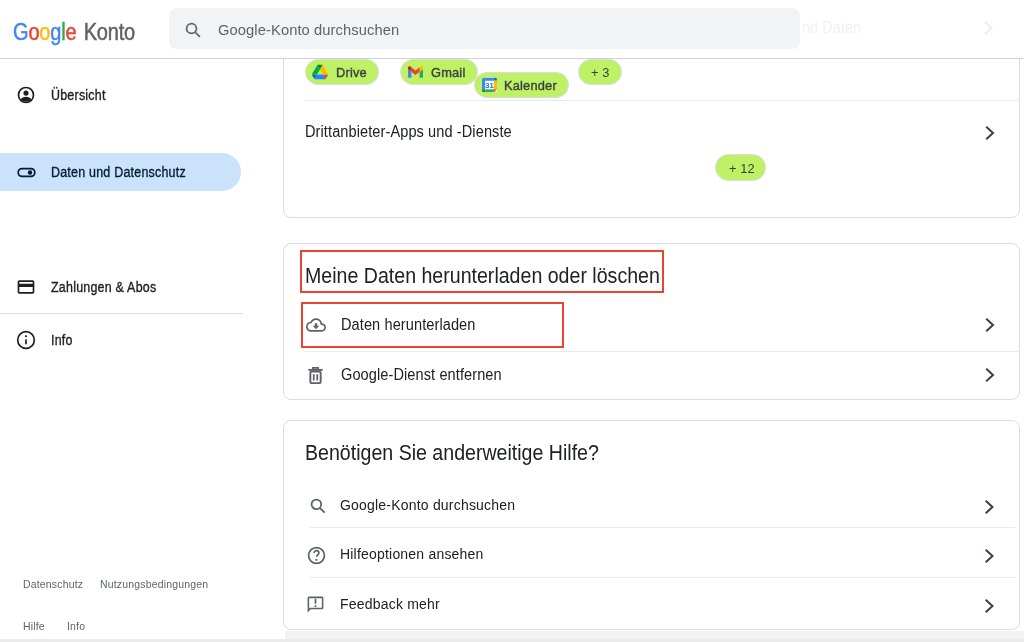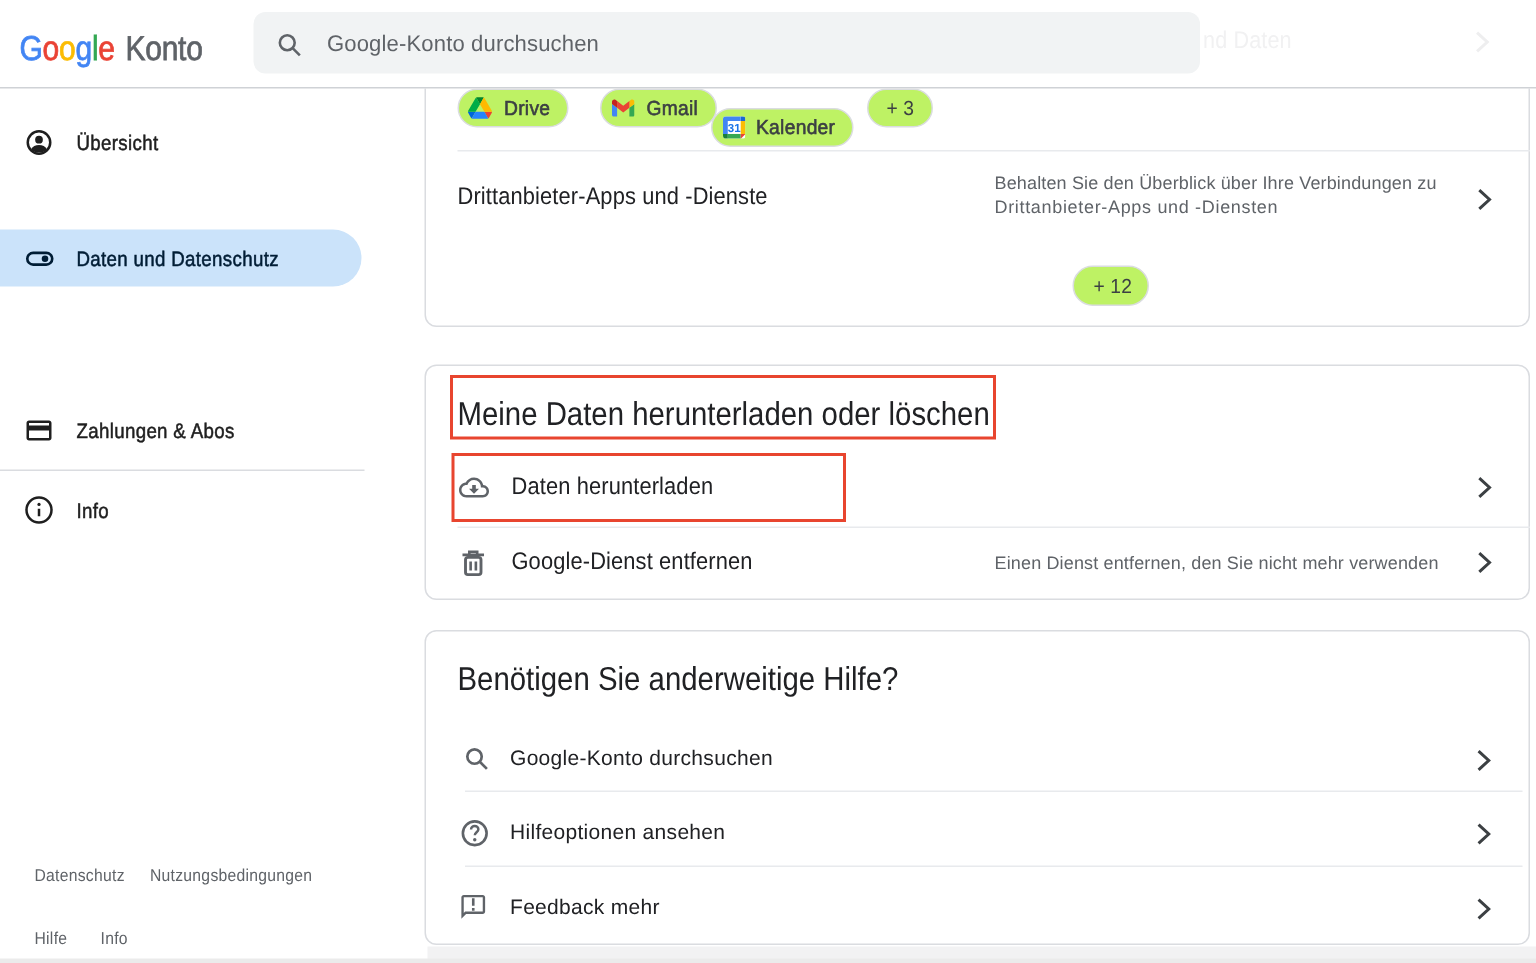--- a/index.html
+++ b/index.html
@@ -93,26 +93,25 @@
         <text x="8" y="10.9" font-size="8.2" font-family="Liberation Sans" font-weight="bold" fill="#1a73e8" text-anchor="middle">31</text>
       </g>
     </svg>
     <span class="clbl" style="left:29px;">Kalender</span>
   </div>
   <div class="chip" style="left:578px; top:59px; width:44px;">
     <span class="clbl" style="left:12px; -webkit-text-stroke:0; letter-spacing:0.1px;">+ 3</span>
   </div>
 
   <div class="rowtitle" style="left:305px; top:123px;">Drittanbieter-Apps und -Dienste</div>
-  <div class="subtext" style="left:663px; top:115px;">Behalten Sie den Überblick über Ihre Verbindungen zu<br><span style="letter-spacing:0.45px;">Drittanbieter-Apps und -Diensten</span></div>
   <svg class="chev" style="left:984px; top:125px;" width="12" height="16" viewBox="0 0 12 16">
       <path d="M2.2 1.8 L9 8 L2.2 14.2" fill="none" stroke="#3c4043" stroke-width="2"></path>
     </svg>
 
-  <div class="chip" style="left:715px; top:177px; width:51px; height:27px; border-radius:14px;">
+  <div class="chip" style="left:715px; top:154px; width:51px; height:27px; border-radius:14px;">
     <span class="clbl" style="left:13px; -webkit-text-stroke:0; letter-spacing:0.1px;">+ 12</span>
   </div>
 
   <div class="card" style="left:283px; top:243px; width:737px; height:157px;"></div>
   <div class="h1" style="left:305px; top:263px;">Meine Daten herunterladen oder löschen</div>
   <div class="redbox" style="left:300px; top:250px; width:364px; height:43px;"></div>
   <div class="redbox" style="left:301px; top:302px; width:263px; height:46px;"></div>
 
   <svg class="abs" style="left:306px; top:315px;" width="20" height="20" viewBox="0 0 24 24" fill="#5f6368">
     <path d="M19.35 10.04C18.67 6.59 15.64 4 12 4 9.11 4 6.6 5.64 5.35 8.04 2.34 8.36 0 10.91 0 14c0 3.31 2.69 6 6 6h13c2.76 0 5-2.24 5-5 0-2.64-2.05-4.78-4.65-4.96zM19 18H6c-2.21 0-4-1.79-4-4s1.79-4 4-4h.71C7.37 7.69 9.48 6 12 6c3.04 0 5.5 2.46 5.5 5.5v.5H19c1.66 0 3 1.34 3 3s-1.34 3-3 3zm-5.55-8h-2.9v3H8l4 4 4-4h-2.55z"></path>
@@ -123,21 +122,20 @@
     </svg>
   <div class="sep" style="left:305px; top:351px; width:715px;"></div>
 
   <svg class="abs" style="left:305px; top:364.5px;" width="21" height="21" viewBox="0 0 24 24" fill="none" stroke="#5f6368">
     <path d="M3.8 5.6 h16.4" stroke-width="2.2"></path>
     <path d="M9 5.3 v-2.1 h6 v2.1" stroke-width="2"></path>
     <rect x="6.1" y="7.5" width="11.8" height="13.2" rx="1.8" stroke-width="2.2"></rect>
     <path d="M10 10.6 v7 M14 10.6 v7" stroke-width="2"></path>
   </svg>
   <div class="rowtitle" style="left:341px; top:366px;">Google-Dienst entfernen</div>
-  <div class="subtext" style="left:663px; top:368px;">Einen Dienst entfernen, den Sie nicht mehr verwenden</div>
   <svg class="chev" style="left:984px; top:367px;" width="12" height="16" viewBox="0 0 12 16">
       <path d="M2.2 1.8 L9 8 L2.2 14.2" fill="none" stroke="#3c4043" stroke-width="2"></path>
     </svg>
 
   <div class="card" style="left:283px; top:420px; width:737px; height:210px;"></div>
   <div class="h1" style="left:305px; top:440px;">Benötigen Sie anderweitige Hilfe?</div>
 
   <svg class="abs" style="left:309px; top:497px;" width="18" height="18" viewBox="0 0 24 24" fill="none" stroke="#5f6368" stroke-width="2.4">
     <circle cx="9.8" cy="9.8" r="6.4"></circle>
       <path d="M14.7 14.7 L20.8 20.8"></path>

